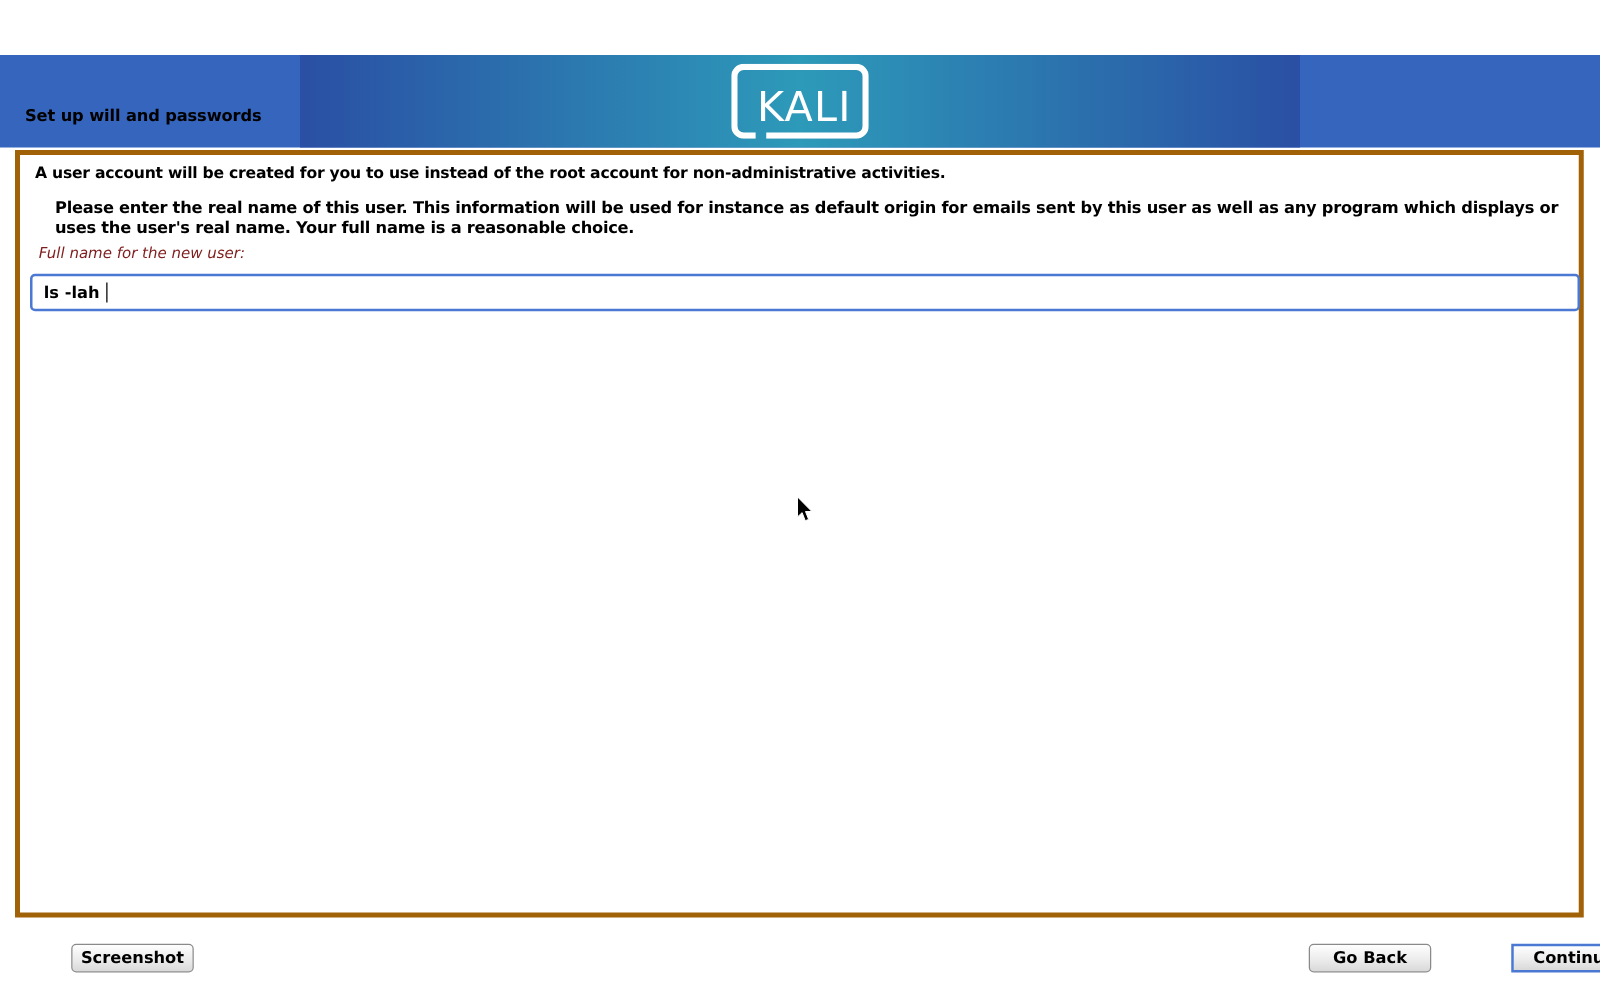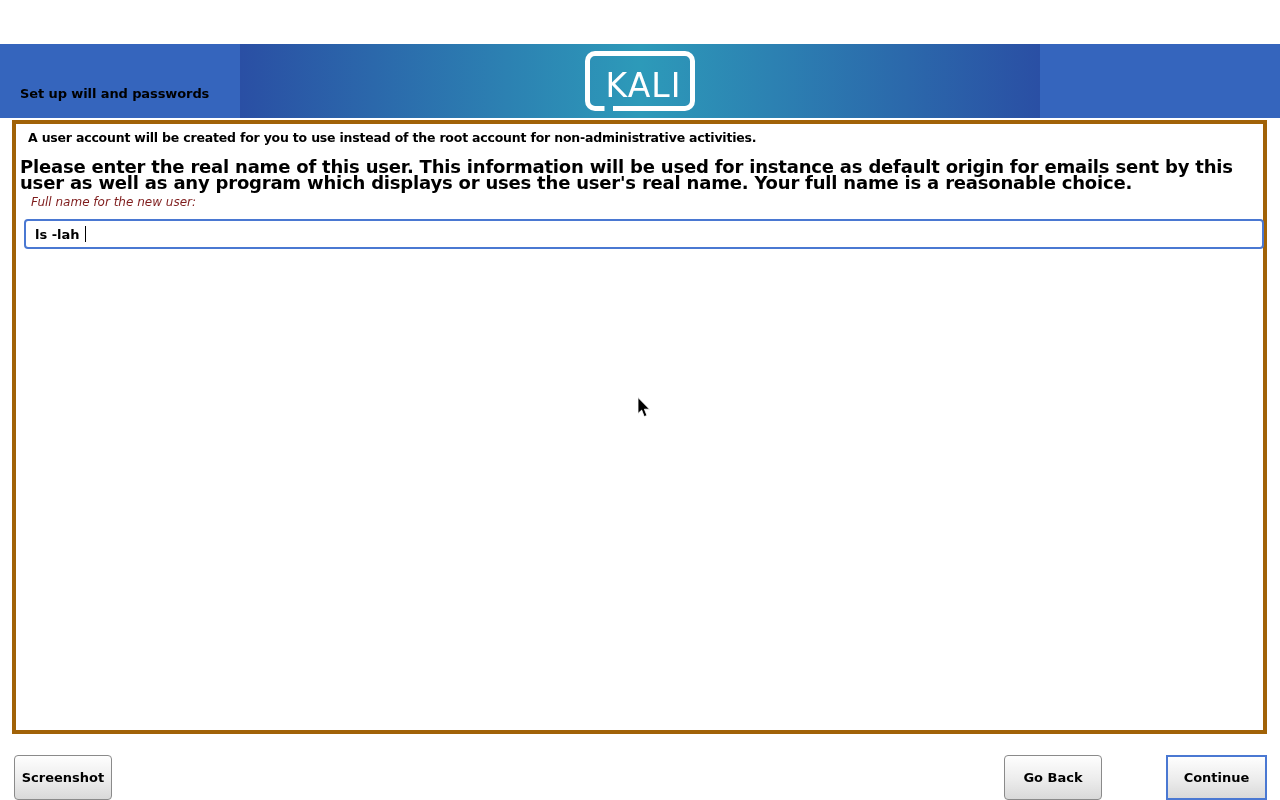--- a/index.html
+++ b/index.html
@@ -15,38 +15,38 @@
 
   
   .page-title { position:absolute; left:20px; top:86px; font-size:13px; font-weight:bold;
     color:#000; letter-spacing:-0.1px; }
 
   
   .panel { position:absolute; left:12px; top:120px; width:1255px; height:614px;
     background:#ffffff; border:4px solid #a16207; }
   .intro-text { position:absolute; left:12px; top:6px; width:1232px;
     font-size:12.5px; font-weight:bold; color:#000; letter-spacing:-0.2px; line-height:15.5px; }
-  .description-text { position:absolute; left:4px; top:35px; width:1232px;
-    font-size:18px; font-weight:bold; color:#000; letter-spacing:-0.2px; line-height:15.5px; }
+  .description-text { position:absolute; left:28px; top:35px; width:1232px;
+    font-size:13px; font-weight:bold; color:#000; letter-spacing:-0.2px; line-height:15.5px; }
   .field-label { position:absolute; left:15px; top:71px; font-size:12px; font-style:italic;
     color:#7f1d1d; }
   .fullname-input { position:absolute; left:8px; top:95px; width:1240px; height:30px;
     background:#ffffff; border:2px solid #4a78d2; border-radius:4px;
     display:flex; align-items:center; padding-left:9px; cursor:text; }
   .fullname-input .value { font-size:13px; font-weight:bold; color:#000; white-space:pre; }
   .caret { display:inline-block; width:1px; height:16px; background:#000; margin-left:1px; }
 
   
   .mouse-cursor { position:absolute; left:637px; top:397px; width:14px; height:21px; }
 
   
-  .btn { position:absolute; top:755px; height:45px; border:1px solid #8a8a8a; border-radius:4px;
+  .btn { position:absolute; top:755px; height:23px; border:1px solid #8a8a8a; border-radius:4px;
     background:linear-gradient(#fefefe, #ececec 55%, #d9d9d9);
     font-family:"DejaVu Sans", sans-serif; font-size:13px; font-weight:bold; color:#000;
-    display:flex; align-items:center; justify-content:center; cursor:pointer; }
+    display:flex; align-items:center; justify-content:center; cursor:pointer;margin-left:43px; }
   .btn-screenshot { left:14px; width:98px; }
   .btn-goback { left:1004px; width:98px; }
   .btn-continue { left:1166px; width:101px; border:2px solid #4a78d2; border-radius:0; }
 </style>
 </head>
 <body>
 
 <div class="stage">
 
   <div class="banner">

